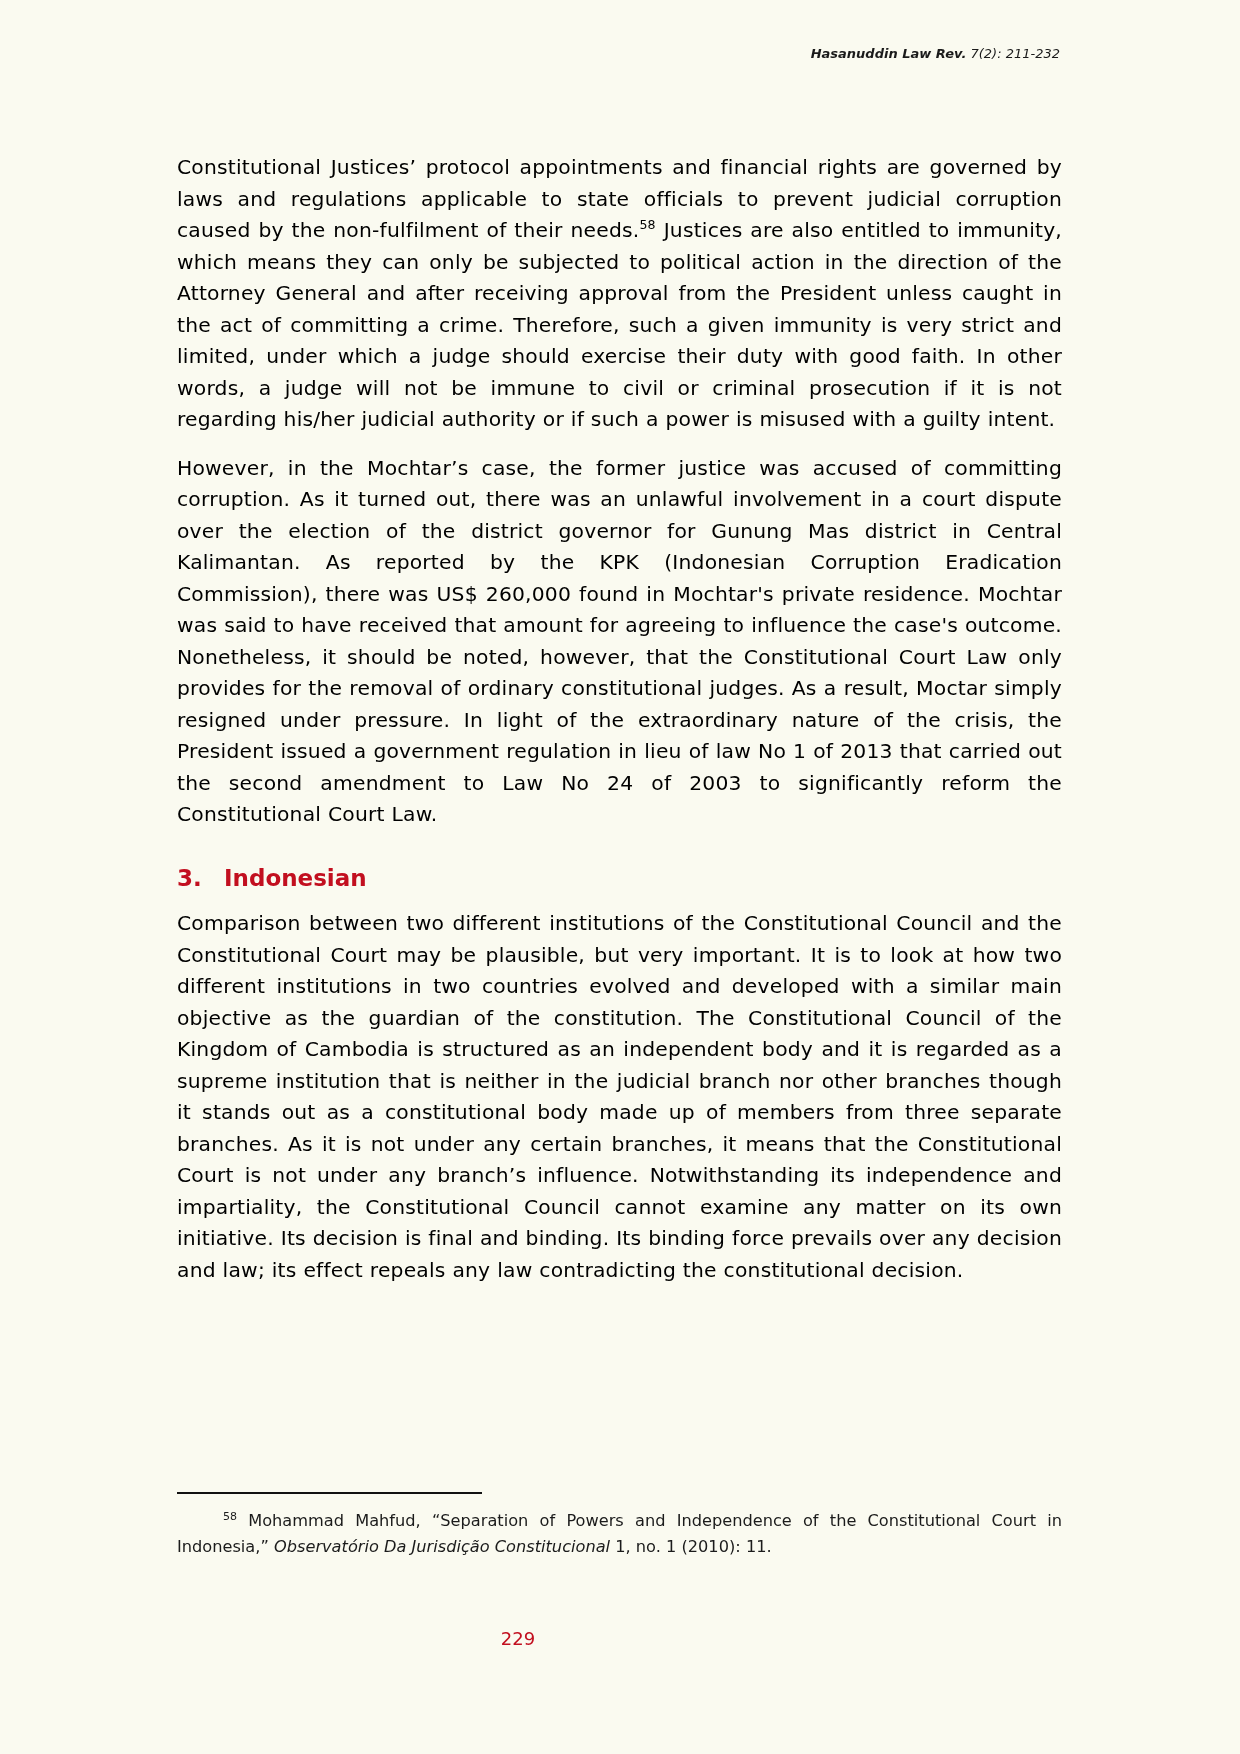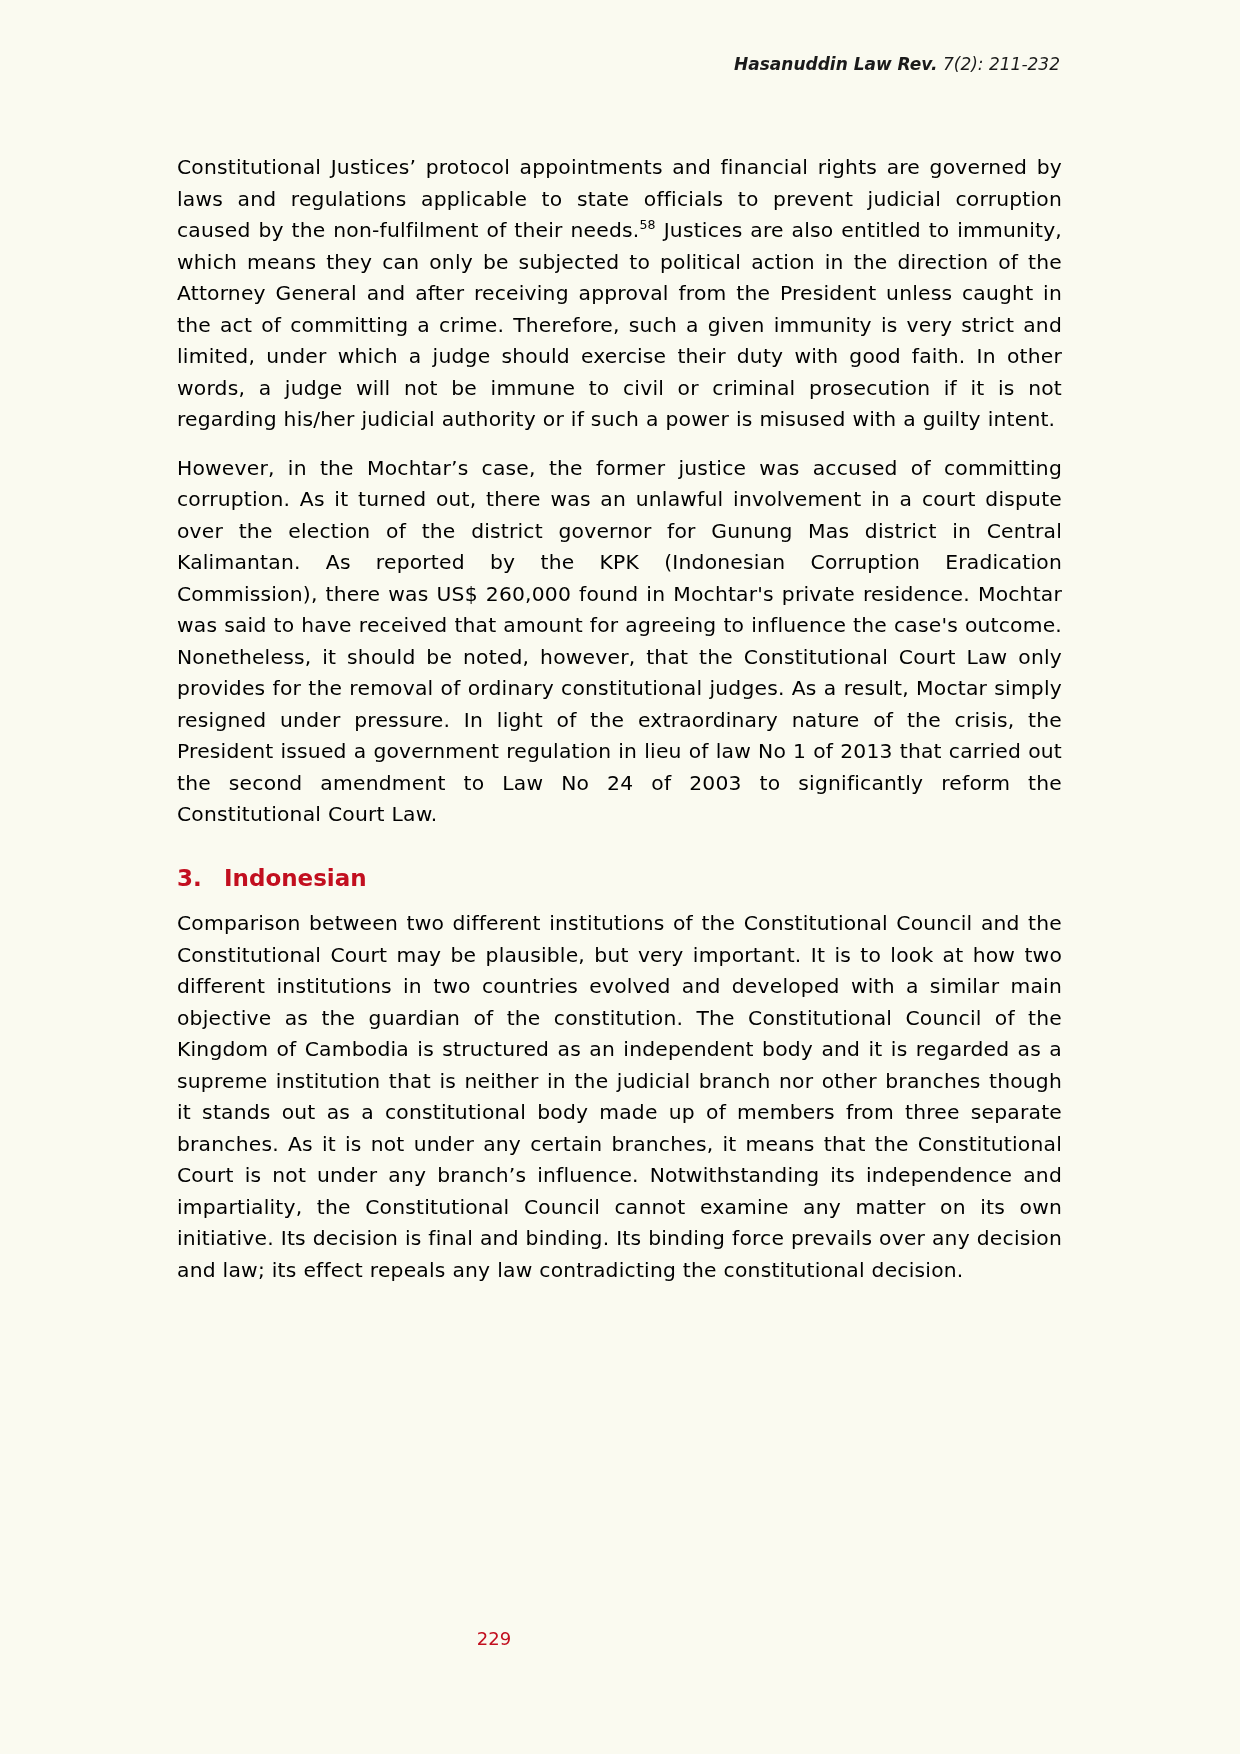--- a/index.html
+++ b/index.html
@@ -16,25 +16,25 @@
     width: 1240px;
     height: 1754px;
     background: #fafaf0;
     box-sizing: border-box;
     overflow: hidden;
   }
 
   
   .running-head {
     position: absolute;
-    top: 54px;
+    top: 46px;
     left: 180px;
     right: 180px;
     text-align: right;
-    font-size: 17px;
+    font-size: 13px;
     line-height: 1.2;
     color: #1a1a1a;
     font-style: italic;
     white-space: nowrap;
   }
   .running-head .journal {
     font-weight: bold;
     font-style: italic;
   }
   .running-head .locator {
@@ -112,25 +112,26 @@
     line-height: 0;
   }
   .footnote .fn-italic {
     font-style: italic;
   }
 
   
   .folio {
     position: absolute;
     top: 1628px;
-    left: 0;
+    left: 14px;
     width: 988px;
     text-align: center;
     font-size: 18px;
     color: #c20f1f;
+    padding-left: 10px;
   }
 </style>
 </head>
 <body>
 
 <div class="page">
 
   <div class="running-head">
     <span class="journal">Hasanuddin Law Rev.</span><span class="locator"> 7(2): 211-232</span>
   </div>
@@ -143,18 +144,22 @@
 
     <h2 class="section-heading">
       <span class="sec-num">3.</span>
       <span class="sec-title">Indonesian</span>
     </h2>
 
     <p class="body-par">Comparison between two different institutions of the Constitutional Council and the Constitutional Court may be plausible, but very important. It is to look at how two different institutions in two countries evolved and developed with a similar main objective as the guardian of the constitution. The Constitutional Council of the Kingdom of Cambodia is structured as an independent body and it is regarded as a supreme institution that is neither in the judicial branch nor other branches though it stands out as a constitutional body made up of members from three separate branches. As it is not under any certain branches, it means that the Constitutional Court is not under any branch’s influence. Notwithstanding its independence and impartiality, the Constitutional Council cannot examine any matter on its own initiative. Its decision is final and binding. Its binding force prevails over any decision and law; its effect repeals any law contradicting the constitutional decision.</p>
 
   </div>
 
+  <div class="footnote-area">
+    <div class="footnote-rule"></div>
+    <p class="footnote"><sup class="fn-num">58</sup><span> Mohammad Mahfud, “Separation of Powers and Independence of the Constitutional Court in Indonesia,” </span><span class="fn-italic">Observatório Da Jurisdição Constitucional</span><span> 1, no. 1 (2010): 11.</span></p>
+  </div>
 
   <div class="folio">
     <span>229</span>
   </div>
 
 </div>
 
 </body></html>

